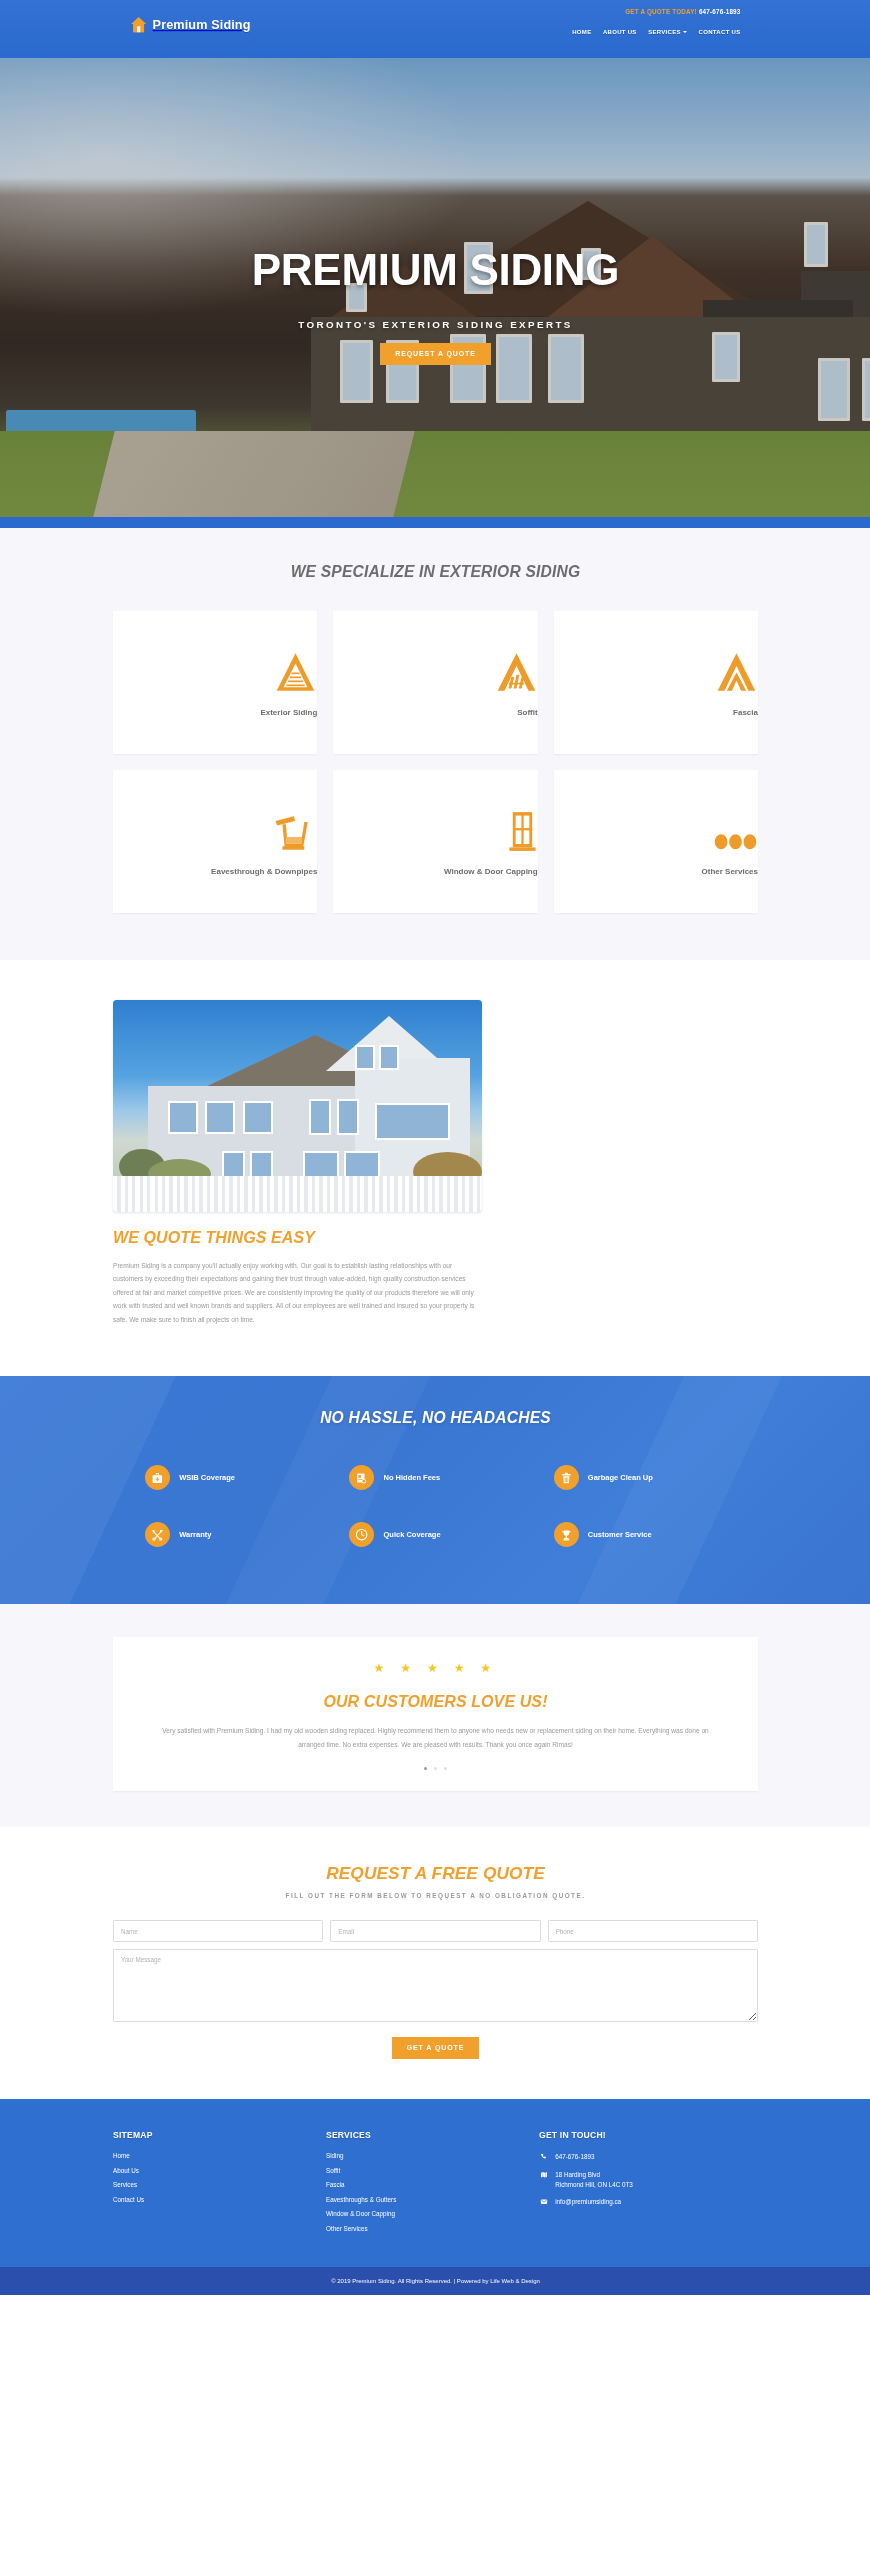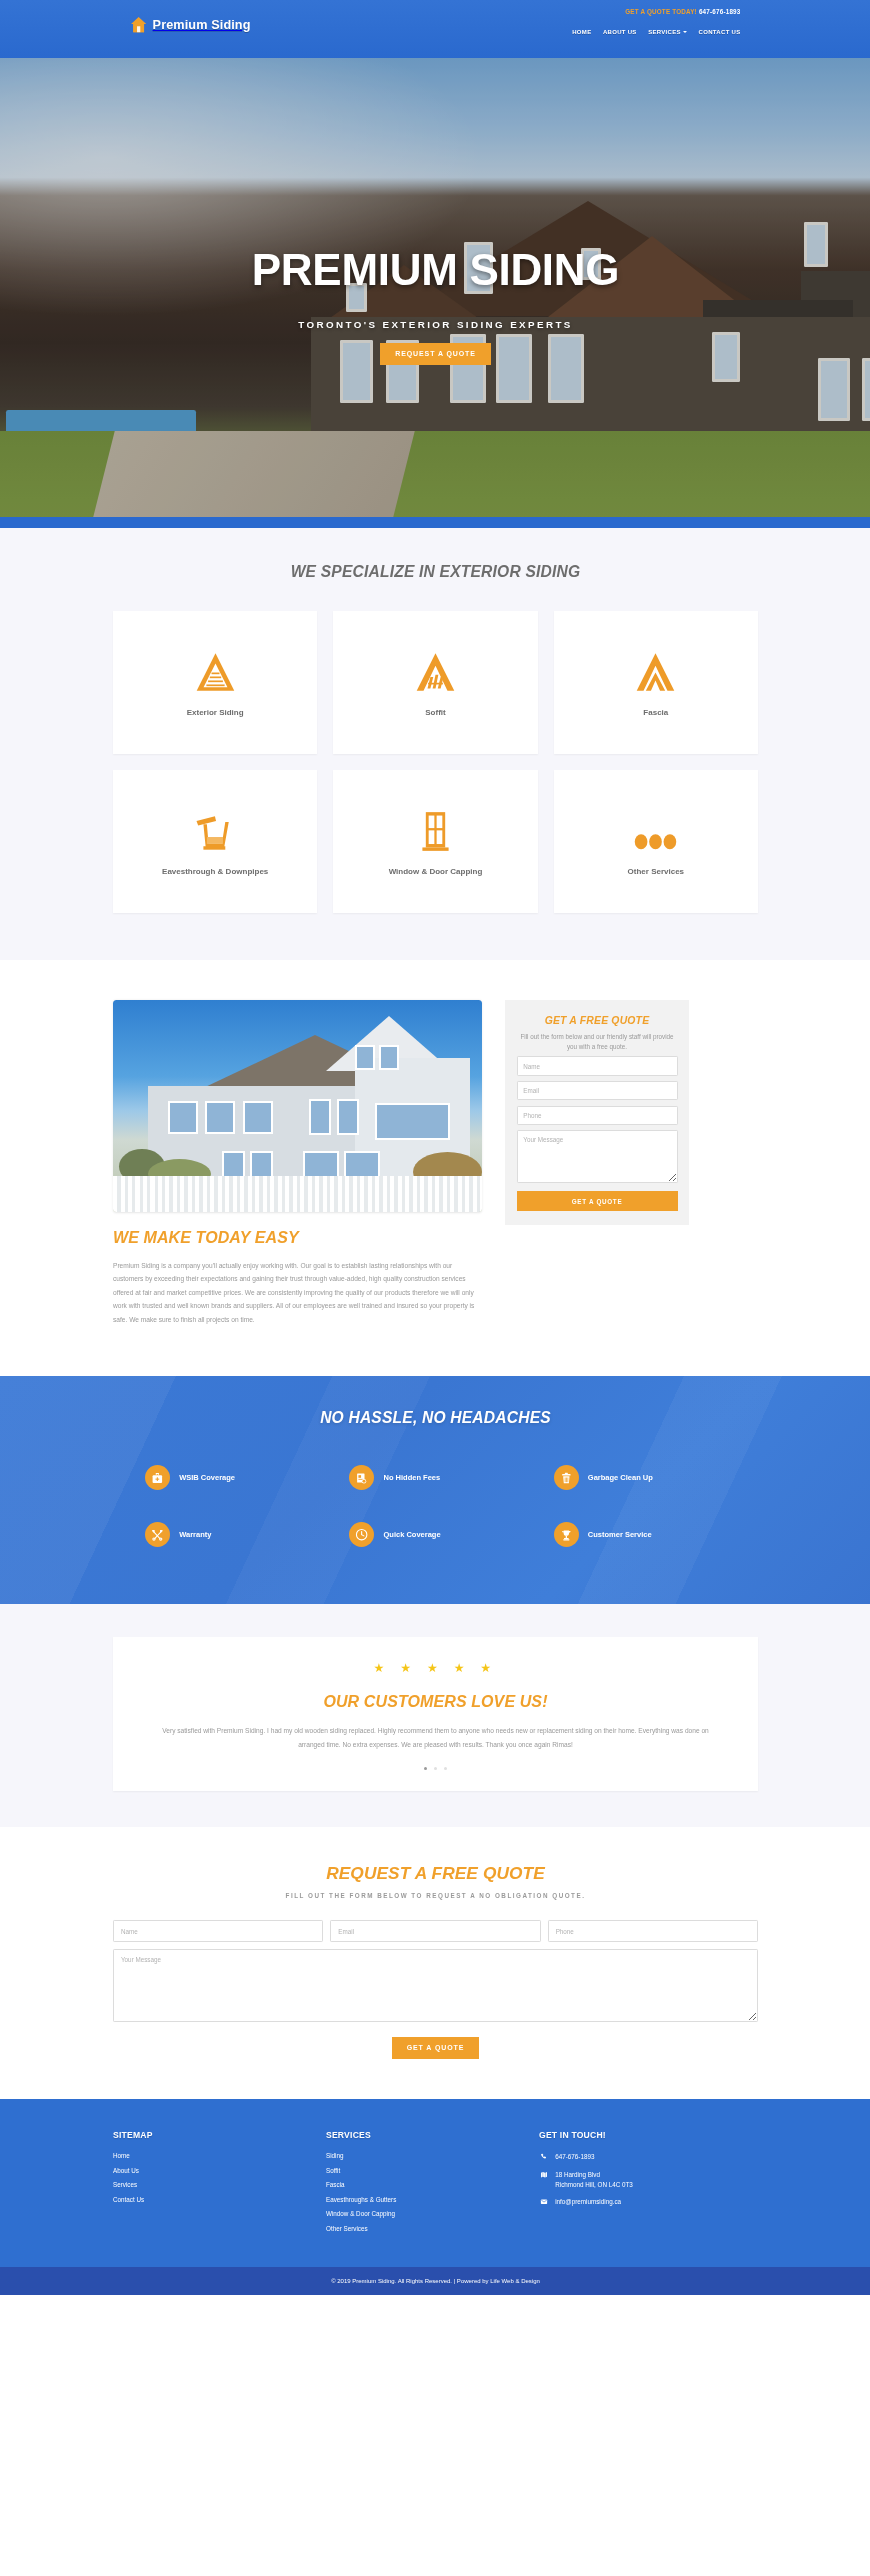--- a/index.html
+++ b/index.html
@@ -99,21 +99,21 @@
 
   
   .specialize { background:#f6f6fb; padding: 35px 12px 47px; }
   .sec-title-gray {
     text-align:center; color:#6d6d6d; font-size:15.6px; font-weight:bold;
     font-style:italic; letter-spacing:0.2px;
   }
   .svc-grid { display:grid; grid-template-columns: repeat(3, 1fr); gap: 16px; margin-top: 30px; }
   .svc-card {
     background:#ffffff; height: 143px; display:flex; flex-direction:column;
-    align-items:center; justify-content:center; gap: 15px;
+    align-items:flex-end; justify-content:center; gap: 15px;
     box-shadow: 0 0.6px 1.7px rgba(0,0,0,.05);
   }
   .svc-icon { height: 44px; display:flex; align-items:flex-end; justify-content:center; }
   .svc-label { color:#6d6d6d; font-size:8px; font-weight:bold; }
 
   
   .about { background:#ffffff; padding: 40px 0 50px; }
   .about-row { display:flex; gap: 23px; align-items:flex-start; }
   .about-left { width: 369px; }
   .about-photo {
@@ -416,33 +416,24 @@
             <div class="ap-win" style="left:266px;top:45px;width:19.6px;height:25px;"></div>
             <div class="ap-win" style="left:109px;top:151px;width:23px;height:38px;"></div>
             <div class="ap-win" style="left:137px;top:151px;width:23px;height:38px;"></div>
             <div class="ap-win" style="left:190px;top:151px;width:36px;height:38px;"></div>
             <div class="ap-win" style="left:231px;top:151px;width:36px;height:38px;"></div>
             <div class="ap-bush" style="left:5.8px;bottom:28px;width:46px;height:35px;background:#6f7f55;"></div>
             <div class="ap-bush" style="left:35px;bottom:23px;width:63px;height:30px;background:#8a9a62;"></div>
             <div class="ap-bush" style="left:300px;bottom:19.6px;width:69px;height:40px;background:#a3884e;"></div>
             <div class="ap-fence"></div>
           </div>
-          <h3 class="about-heading">WE MAKE TODAY EASY</h3>
+          <h3 class="about-heading">WE QUOTE THINGS EASY</h3>
           <p class="about-text">Premium Siding is a company you'll actually enjoy working with. Our goal is to establish lasting relationships with our customers by exceeding their expectations and gaining their trust through value-added, high quality construction services offered at fair and market competitive prices. We are consistently improving the quality of our products therefore we will only work with trusted and well known brands and suppliers. All of our employees are well trained and insured so your property is safe. We make sure to finish all projects on time.</p>
         </div>
 
-        <aside class="quote-box">
-          <div class="quote-box-title">GET A FREE QUOTE</div>
-          <div class="quote-box-sub">Fill out the form below and our friendly staff will provide you with a free quote.</div>
-          <input class="fld" type="text" placeholder="Name" style="">
-          <input class="fld" type="email" placeholder="Email" style="">
-          <input class="fld" type="tel" placeholder="Phone" style="">
-          <textarea class="fld" placeholder="Your Message" style=""></textarea>
-          <button class="btn-fullorange">GET A QUOTE</button>
-        </aside>
       </div>
     </div>
   </section>
 
   <section class="hassle">
     <div class="hassle-bg"></div>
     <div class="hassle-inner">
       <div class="container">
         <h2 class="hassle-title">NO HASSLE, NO HEADACHES</h2>
         <div class="feat-grid">

